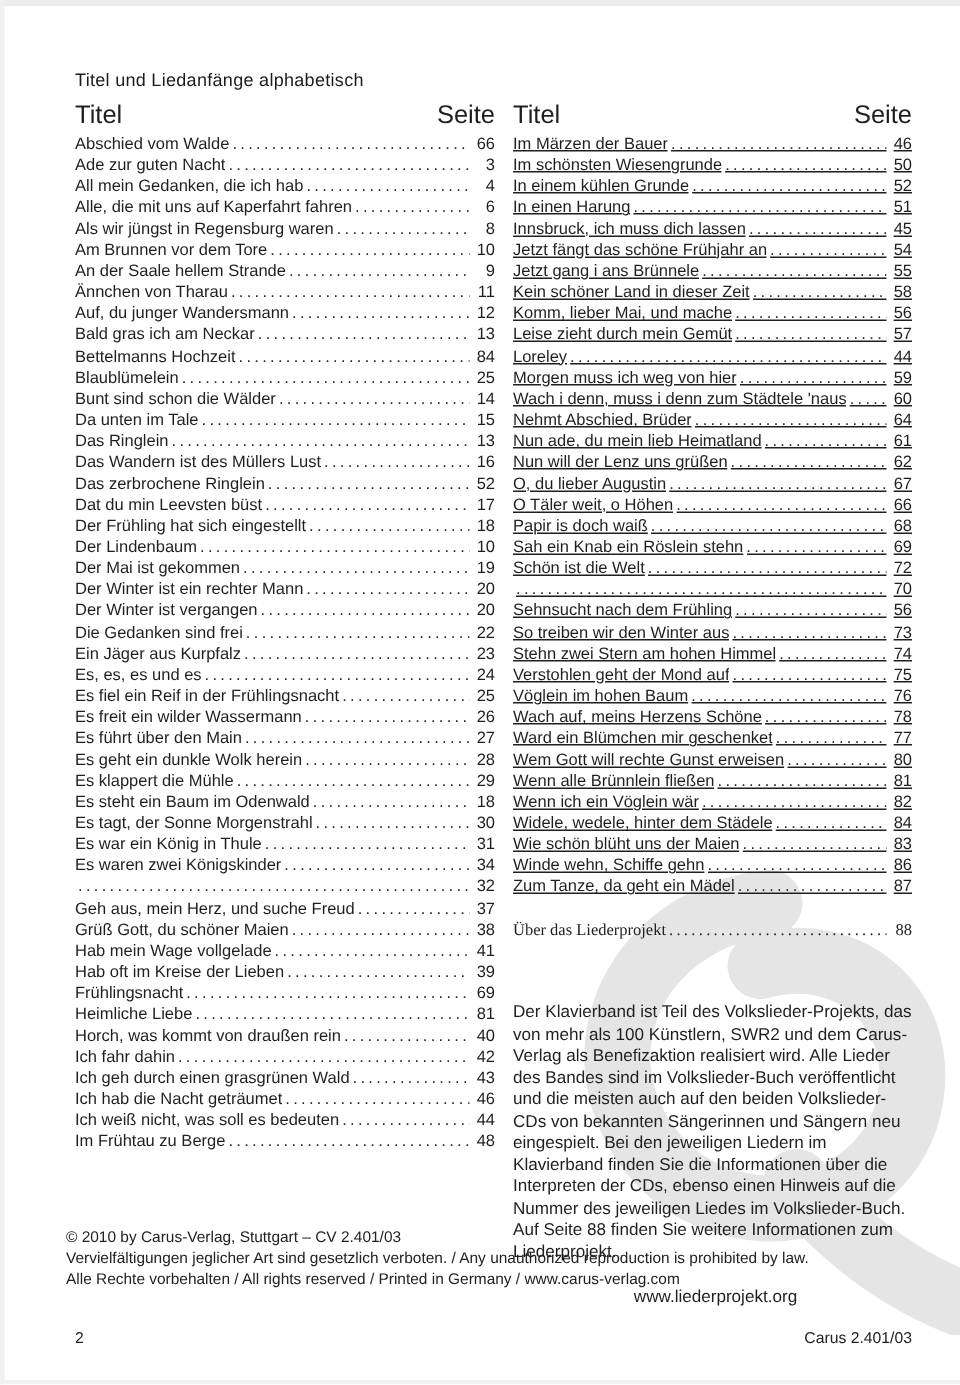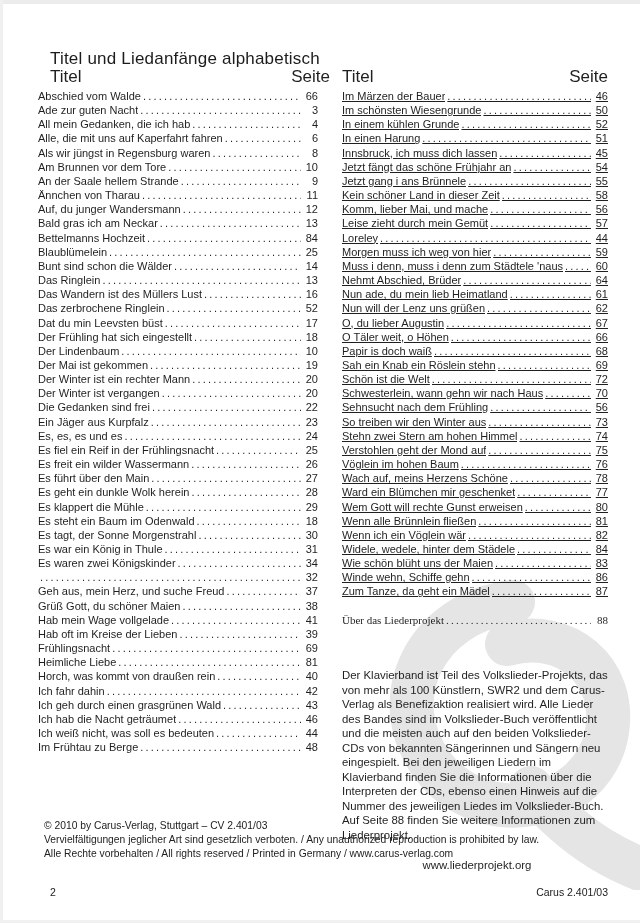--- a/index.html
+++ b/index.html
@@ -13,33 +13,33 @@
     -webkit-font-smoothing: antialiased;
   }
   .scan-edge-top { position:absolute; left:0; top:0; width:640px; height:4px; background:#ececec; }
   .scan-edge-left { position:absolute; left:0; top:0; width:3px; height:923px; background:#f0f0f0; }
   .scan-edge-bottom { position:absolute; left:0; bottom:0; width:640px; height:3px; background:#f1f1f1; }
 
   .watermark { position:absolute; left:355px; top:550px; z-index:0; }
 
   .page-title {
     position:absolute; left:50px; top:38px; width:540px;
-    font-size:17px; font-weight:400; color:#1c1c1c; letter-spacing:0.2px;
+    font-size:12px; font-weight:400; color:#1c1c1c; letter-spacing:0.2px;
     z-index:2;
   }
 
   .col-header {
     position:absolute; top:67px; display:flex; justify-content:space-between;
     font-size:17px; color:#1f1f1f; z-index:2;
   }
   .col-header.left  { left:50px;  width:280px; }
   .col-header.right { left:342px; width:266px; }
 
   .toc-col { position:absolute; top:89px; z-index:2; }
-  .toc-col.left  { left:38px;  width:280px; }
+  .toc-col.left  { left:50px;  width:280px; }
   .toc-col.right { left:342px; width:266px;text-decoration:underline; }
 
   .toc-row {
     display:flex; align-items:baseline;
     font-size:11px; line-height:14.17px; height:14.17px;
     white-space:nowrap;
   }
   .toc-row .t { flex:0 1 auto; overflow:hidden; }
   .toc-row .leader {
     flex:1 1 0; overflow:hidden; white-space:nowrap;
@@ -159,20 +159,25 @@
       <span class="t">Blaublümelein</span>
       <span class="leader"></span>
       <span class="p">25</span>
     </div>
     <div class="toc-row">
       <span class="t">Bunt sind schon die Wälder</span>
       <span class="leader"></span>
       <span class="p">14</span>
     </div>
     <div class="toc-row">
+      <span class="t">Da unten im Tale</span>
+      <span class="leader"></span>
+      <span class="p">15</span>
+    </div>
+    <div class="toc-row">
       <span class="t">Das Ringlein</span>
       <span class="leader"></span>
       <span class="p">13</span>
     </div>
     <div class="toc-row">
       <span class="t">Das Wandern ist des Müllers Lust</span>
       <span class="leader"></span>
       <span class="p">16</span>
     </div>
     <div class="toc-row">
@@ -390,21 +395,21 @@
       <span class="t">Loreley</span>
       <span class="leader"></span>
       <span class="p">44</span>
     </div>
     <div class="toc-row">
       <span class="t">Morgen muss ich weg von hier</span>
       <span class="leader"></span>
       <span class="p">59</span>
     </div>
     <div class="toc-row">
-      <span class="t">Muss i denn, muss i denn zum Städtele 'naus</span>
+      <span class="t">Wach i denn, muss i denn zum Städtele 'naus</span>
       <span class="leader"></span>
       <span class="p">60</span>
     </div>
     <div class="toc-row">
       <span class="t">Nehmt Abschied, Brüder</span>
       <span class="leader"></span>
       <span class="p">64</span>
     </div>
     <div class="toc-row">
       <span class="t">Nun ade, du mein lieb Heimatland</span>
@@ -435,21 +440,20 @@
       <span class="t">Sah ein Knab ein Röslein stehn</span>
       <span class="leader"></span>
       <span class="p">69</span>
     </div>
     <div class="toc-row">
       <span class="t">Schön ist die Welt</span>
       <span class="leader"></span>
       <span class="p">72</span>
     </div>
     <div class="toc-row">
-      <span class="t">Schwesterlein, wann gehn wir nach Haus</span>
       <span class="leader"></span>
       <span class="p">70</span>
     </div>
     <div class="toc-row">
       <span class="t">Sehnsucht nach dem Frühling</span>
       <span class="leader"></span>
       <span class="p">56</span>
     </div>
     <div class="toc-row">
       <span class="t">So treiben wir den Winter aus</span>

